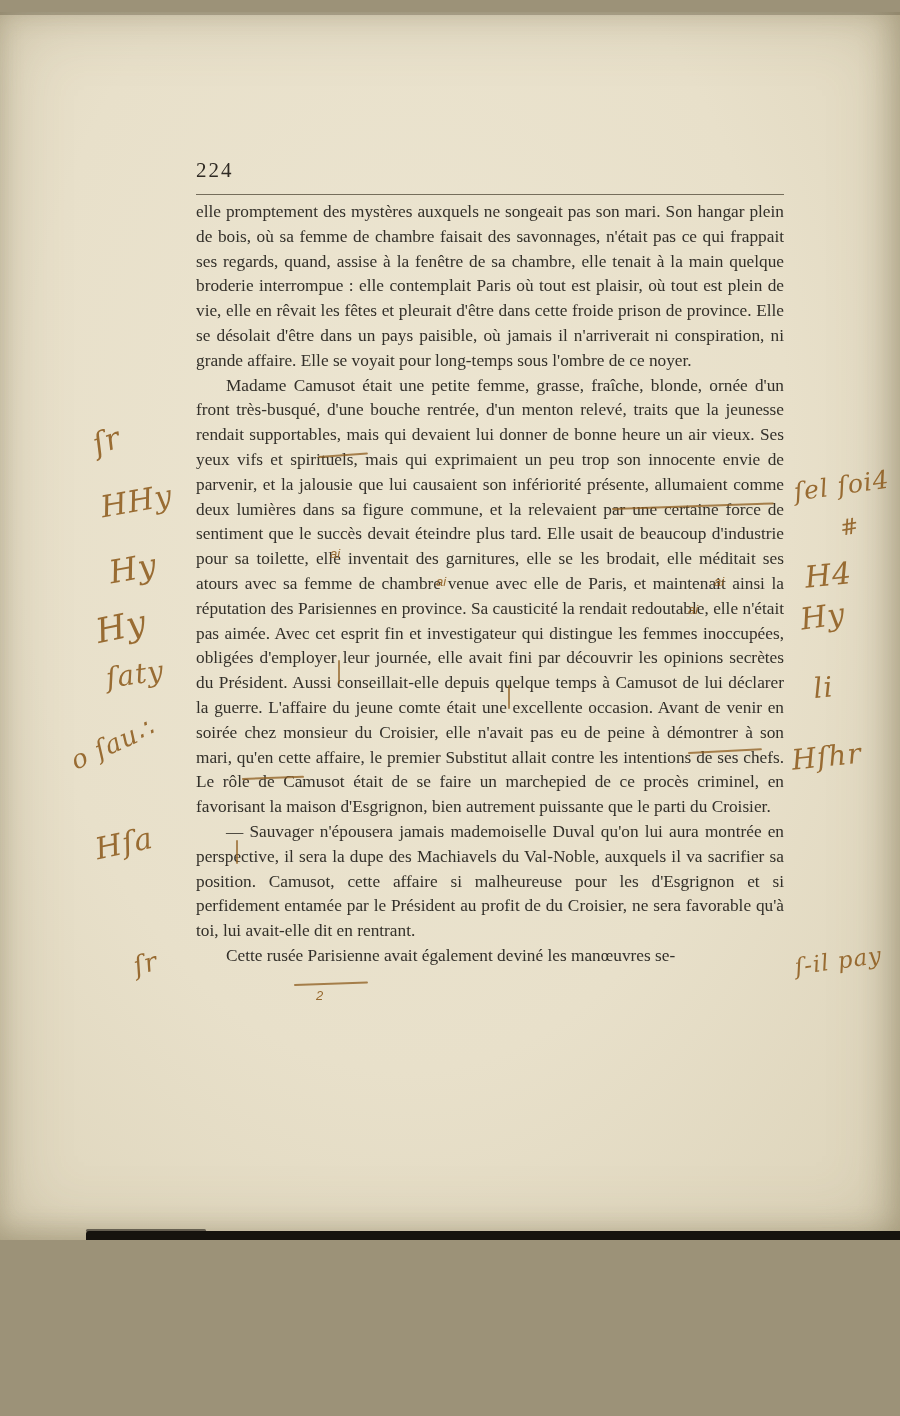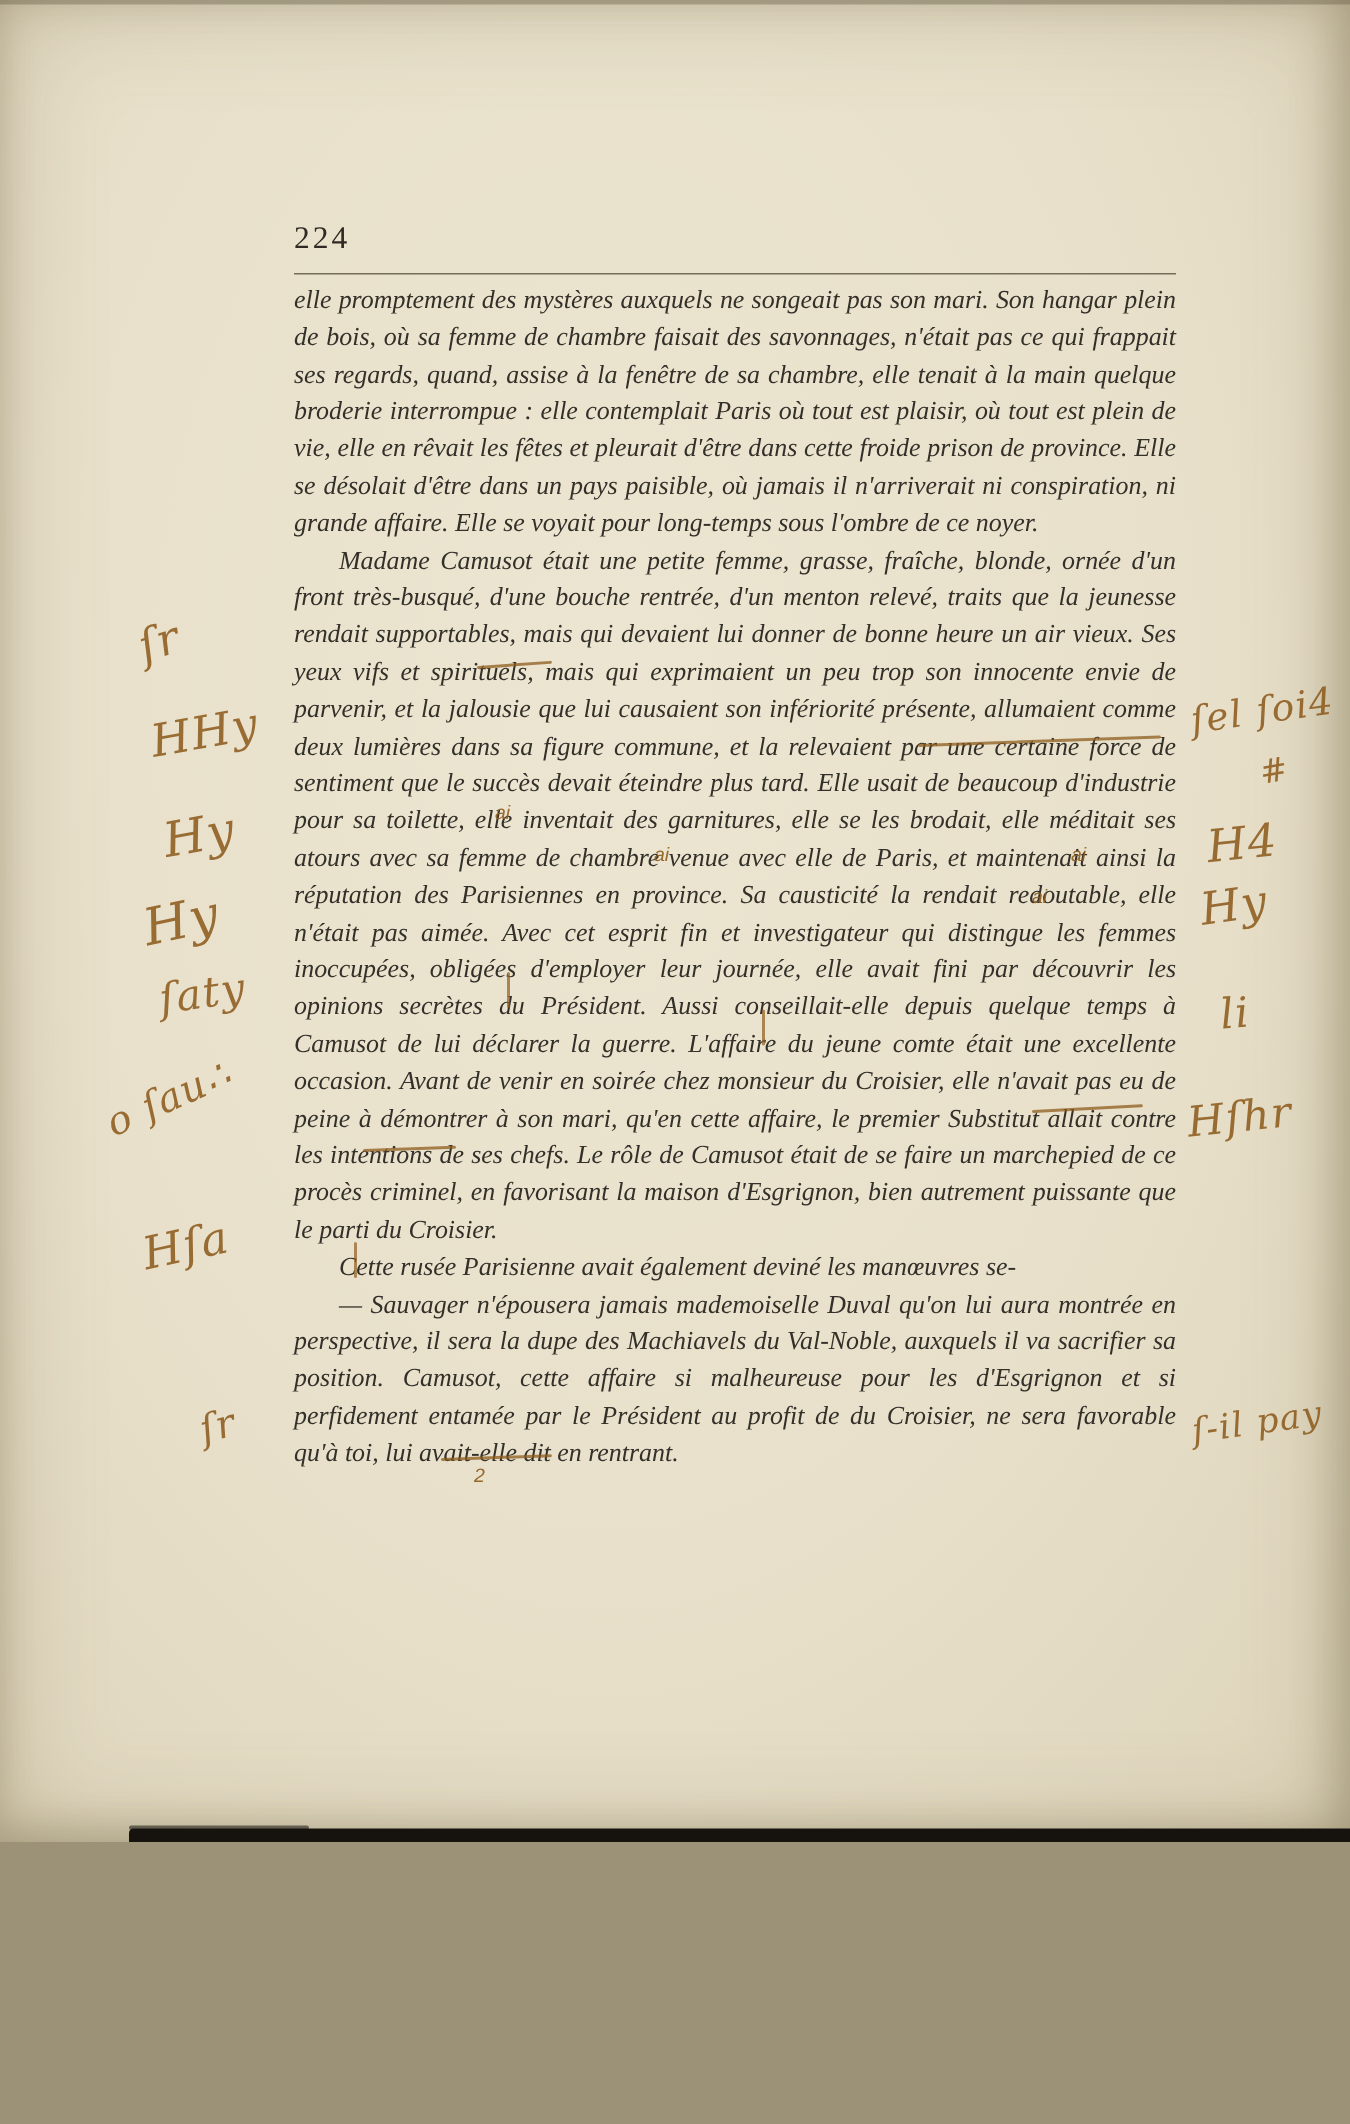--- a/index.html
+++ b/index.html
@@ -1,19 +1,19 @@
 <!DOCTYPE html>
 <html><head>
 <meta charset="utf-8">
 <style>
   html,body{margin:0;padding:0;background:#9c9278;}
   .page{
     position:relative;
     width:900px;height:1228px;
-    margin:0 auto;
+    margin:12px auto;
     background:
       radial-gradient(ellipse at 45% 38%, #ece5d1 0%, #e8e0ca 55%, #dcd3b9 100%);
     box-shadow: inset 0 0 70px rgba(115,100,65,.28), inset -14px 0 28px rgba(100,88,55,.18), inset 0 -10px 24px rgba(100,88,55,.20);
     overflow:hidden;
     font-family:"Liberation Serif","DejaVu Serif",serif;
     color:#35302a;
   }
   .header{
     position:absolute;left:196px;top:146px;width:588px;
     display:flex;align-items:baseline;gap:30px;
@@ -23,21 +23,20 @@
   .running-title{font-size:14.5px;letter-spacing:2.6px;word-spacing:7px;color:#2f2a23;}
   .header-rule{
     position:absolute;left:196px;top:182px;width:588px;height:1px;
     background:#57503f;opacity:.8;
   }
   .text-block{
     position:absolute;left:196px;top:188px;width:588px;
     font-size:17.3px;line-height:24.8px;
     text-align:justify;
     color:#33302a;
-    font-style:italic;
   }
   .text-block p{margin:0;}
   .text-block p.indent{text-indent:30px;}
   
   .note{
     position:absolute;
     font-family:"DejaVu Serif",serif;
     font-style:italic;
     color:#8e5c1e;
     opacity:.88;
@@ -78,22 +77,22 @@
   <div class="edge-top"></div>
 
   <div class="header">
     <span class="pagenum">224</span>
   </div>
   <div class="header-rule"></div>
 
   <div class="text-block" id="paragraphs">
       <p>elle promptement des mystères auxquels ne songeait pas son mari. Son hangar plein de bois, où sa femme de chambre faisait des savonnages, n'était pas ce qui frappait ses regards, quand, assise à la fenêtre de sa chambre, elle tenait à la main quelque broderie interrompue : elle contemplait Paris où tout est plaisir, où tout est plein de vie, elle en rêvait les fêtes et pleurait d'être dans cette froide prison de province. Elle se désolait d'être dans un pays paisible, où jamais il n'arriverait ni conspiration, ni grande affaire. Elle se voyait pour long-temps sous l'ombre de ce noyer.</p>
       <p class="indent">Madame Camusot était une petite femme, grasse, fraîche, blonde, ornée d'un front très-busqué, d'une bouche rentrée, d'un menton relevé, traits que la jeunesse rendait supportables, mais qui devaient lui donner de bonne heure un air vieux. Ses yeux vifs et spirituels, mais qui exprimaient un peu trop son innocente envie de parvenir, et la jalousie que lui causaient son infériorité présente, allumaient comme deux lumières dans sa figure commune, et la relevaient par une certaine force de sentiment que le succès devait éteindre plus tard. Elle usait de beaucoup d'industrie pour sa toilette, elle inventait des garnitures, elle se les brodait, elle méditait ses atours avec sa femme de chambre venue avec elle de Paris, et maintenait ainsi la réputation des Parisiennes en province. Sa causticité la rendait redoutable, elle n'était pas aimée. Avec cet esprit fin et investigateur qui distingue les femmes inoccupées, obligées d'employer leur journée, elle avait fini par découvrir les opinions secrètes du Président. Aussi conseillait-elle depuis quelque temps à Camusot de lui déclarer la guerre. L'affaire du jeune comte était une excellente occasion. Avant de venir en soirée chez monsieur du Croisier, elle n'avait pas eu de peine à démontrer à son mari, qu'en cette affaire, le premier Substitut allait contre les intentions de ses chefs. Le rôle de Camusot était de se faire un marchepied de ce procès criminel, en favorisant la maison d'Esgrignon, bien autrement puissante que le parti du Croisier.</p>
+      <p class="indent">— Sauvager n'épousera jamais mademoiselle Duval qu'on lui aura montrée en perspective, il sera la dupe des Machiavels du Val-Noble, auxquels il va sacrifier sa position. Camusot, cette affaire si malheureuse pour les d'Esgrignon et si perfidement entamée par le Président au profit de du Croisier, ne sera favorable qu'à toi, lui avait-elle dit en rentrant.</p>
       <p class="indent">Cette rusée Parisienne avait également deviné les manœuvres se-</p>
-      <p class="indent">— Sauvager n'épousera jamais mademoiselle Duval qu'on lui aura montrée en perspective, il sera la dupe des Machiavels du Val-Noble, auxquels il va sacrifier sa position. Camusot, cette affaire si malheureuse pour les d'Esgrignon et si perfidement entamée par le Président au profit de du Croisier, ne sera favorable qu'à toi, lui avait-elle dit en rentrant.</p>
     </div>
 
   <div id="annotation-layer">
       <div class="note" style="left: 88px; top: 416px; font-size: 30px; transform: rotate(-18deg);">ſr</div>
       <div class="note" style="left: 98px; top: 478px; font-size: 30px; transform: rotate(-10deg);">HHy</div>
       <div class="note" style="left: 106px; top: 542px; font-size: 32px; transform: rotate(-10deg);">Hy</div>
       <div class="note" style="left: 92px; top: 600px; font-size: 34px; transform: rotate(-12deg);">Hy</div>
       <div class="note" style="left: 104px; top: 650px; font-size: 28px; transform: rotate(-8deg);">ſaty</div>
       <div class="note" style="left: 66px; top: 736px; font-size: 26px; transform: rotate(-24deg);">o ſau∴</div>
       <div class="note" style="left: 92px; top: 820px; font-size: 30px; transform: rotate(-12deg);">Hſa</div>

